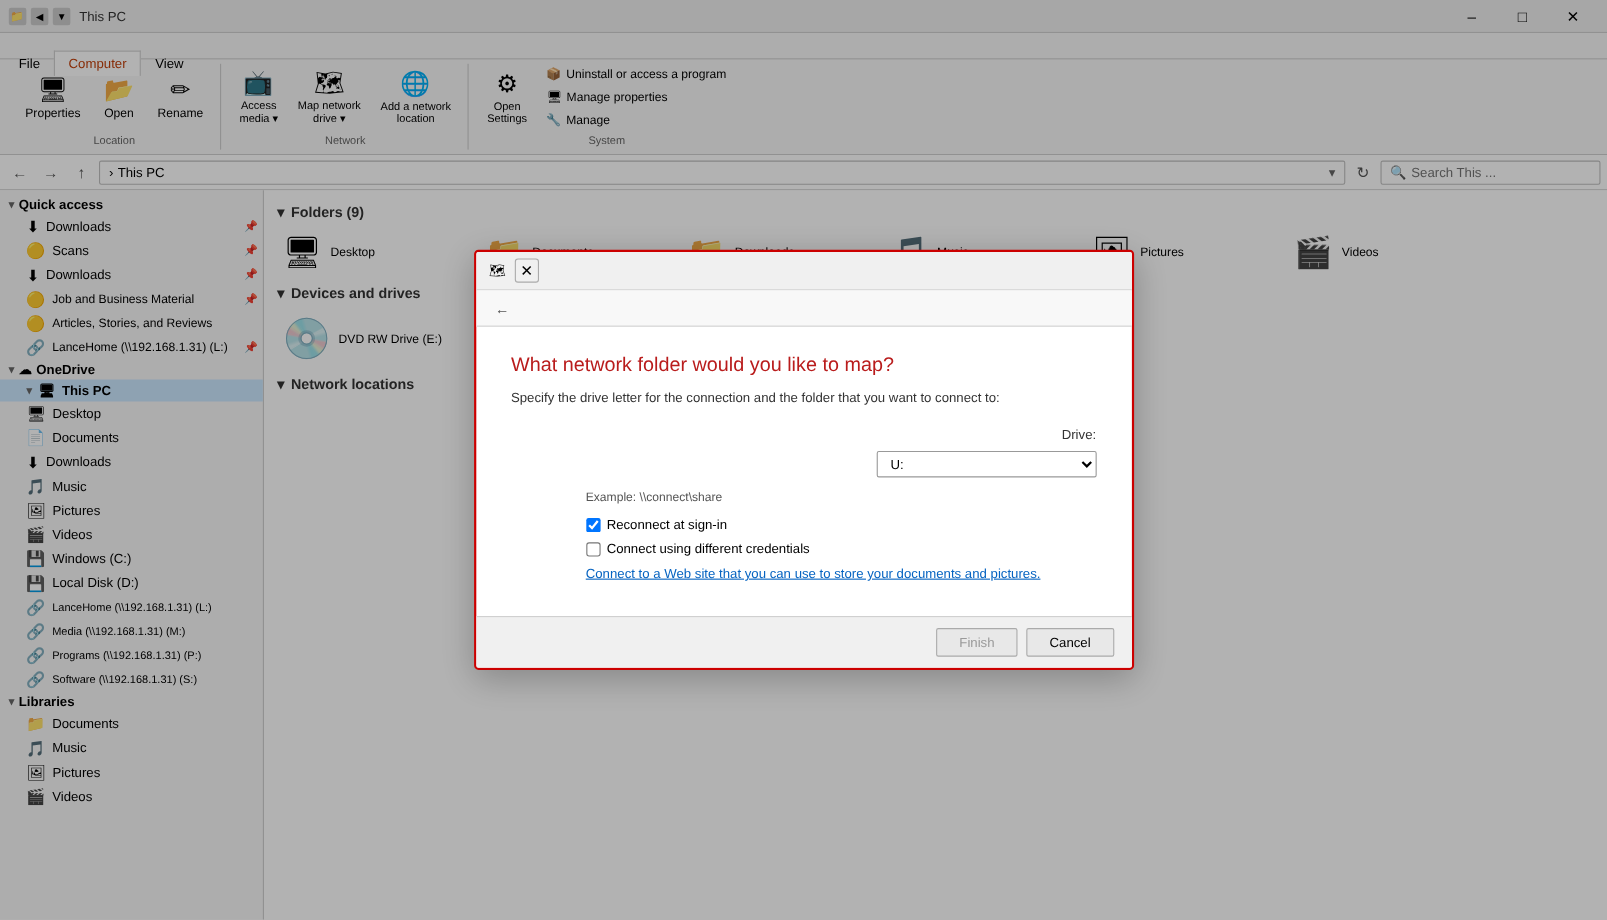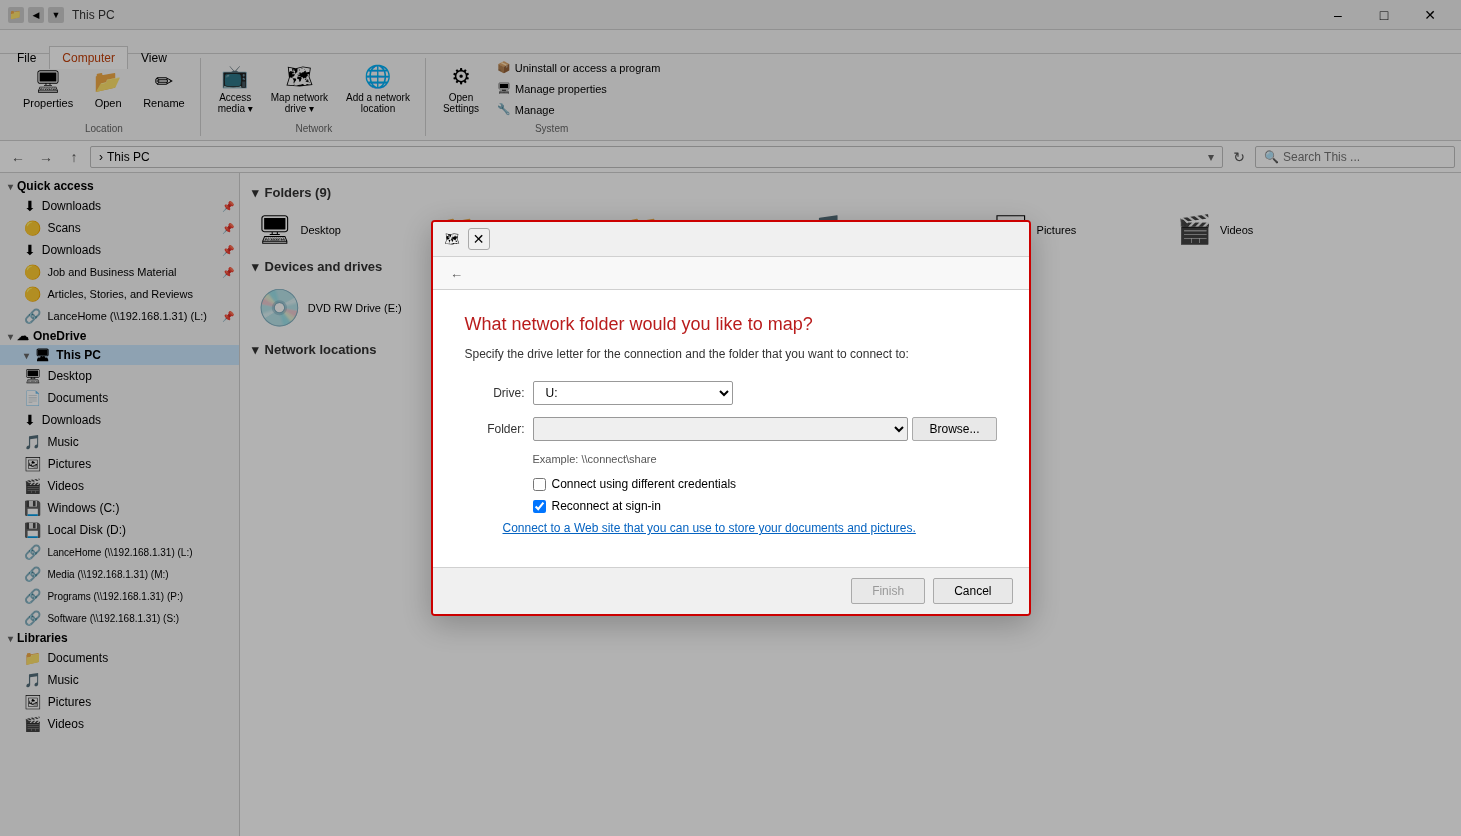--- a/index.html
+++ b/index.html
@@ -289,23 +289,24 @@
       font-weight: 400;
       margin-bottom: 12px;
     }
     .modal-desc {
       font-size: 12px;
       color: #333;
       margin-bottom: 20px;
     }
     .modal-form-row {
       display: flex;
-      align-items: center;
+      align-items: flex-end;
       margin-bottom: 12px;
       gap: 8px;
+      flex-direction: column;
     }
     .modal-form-label {
       width: 60px;
       font-size: 12px;
       color: #333;
       text-align: right;
     }
     .modal-form-input {
       flex: 1;
       display: flex;
@@ -353,21 +354,21 @@
       gap: 6px;
       margin-left: 68px;
       margin-bottom: 8px;
       font-size: 12px;
     }
     .modal-link {
       color: #0563c1;
       text-decoration: underline;
       cursor: pointer;
       font-size: 12px;
-      margin-left: 38px;
+      margin-left: 68px;
       margin-bottom: 8px;
       display: block;
     }
     .modal-footer {
       background: #f0f0f0;
       border-top: 1px solid #d0d0d0;
       padding: 10px 16px;
       display: flex;
       justify-content: flex-end;
       gap: 8px;
@@ -735,42 +736,33 @@
             <option>U:</option>
             <option>V:</option>
             <option>W:</option>
             <option>X:</option>
             <option>Y:</option>
             <option>Z:</option>
           </select>
         </div>
       </div>
 
-      <div class="modal-form-row">
-        <span class="modal-form-label">Folder:</span>
-        <div class="modal-input-with-btn">
-          <select class="modal-input">
-            <option value=""></option>
-          </select>
-          <button class="browse-btn">Browse...</button>
-        </div>
-      </div>
 
       <div class="modal-example">Example: \\connect\share</div>
+
+      <div class="modal-checkbox-row">
+        <input type="checkbox" checked="" style="">
+        <span>Reconnect at sign-in</span>
+      </div>
 
       <div class="modal-checkbox-row">
         <input type="checkbox" style="">
         <span>Connect using different credentials</span>
       </div>
 
-      <div class="modal-checkbox-row">
-        <input type="checkbox" checked="" style="">
-        <span>Reconnect at sign-in</span>
-      </div>
-
       <a class="modal-link">Connect to a Web site that you can use to store your documents and pictures.</a>
     </div>
 
     <div class="modal-footer">
       <button class="modal-footer-btn primary" disabled="">Finish</button>
       <button class="modal-footer-btn">Cancel</button>
     </div>
   </div>
 </div>
 

